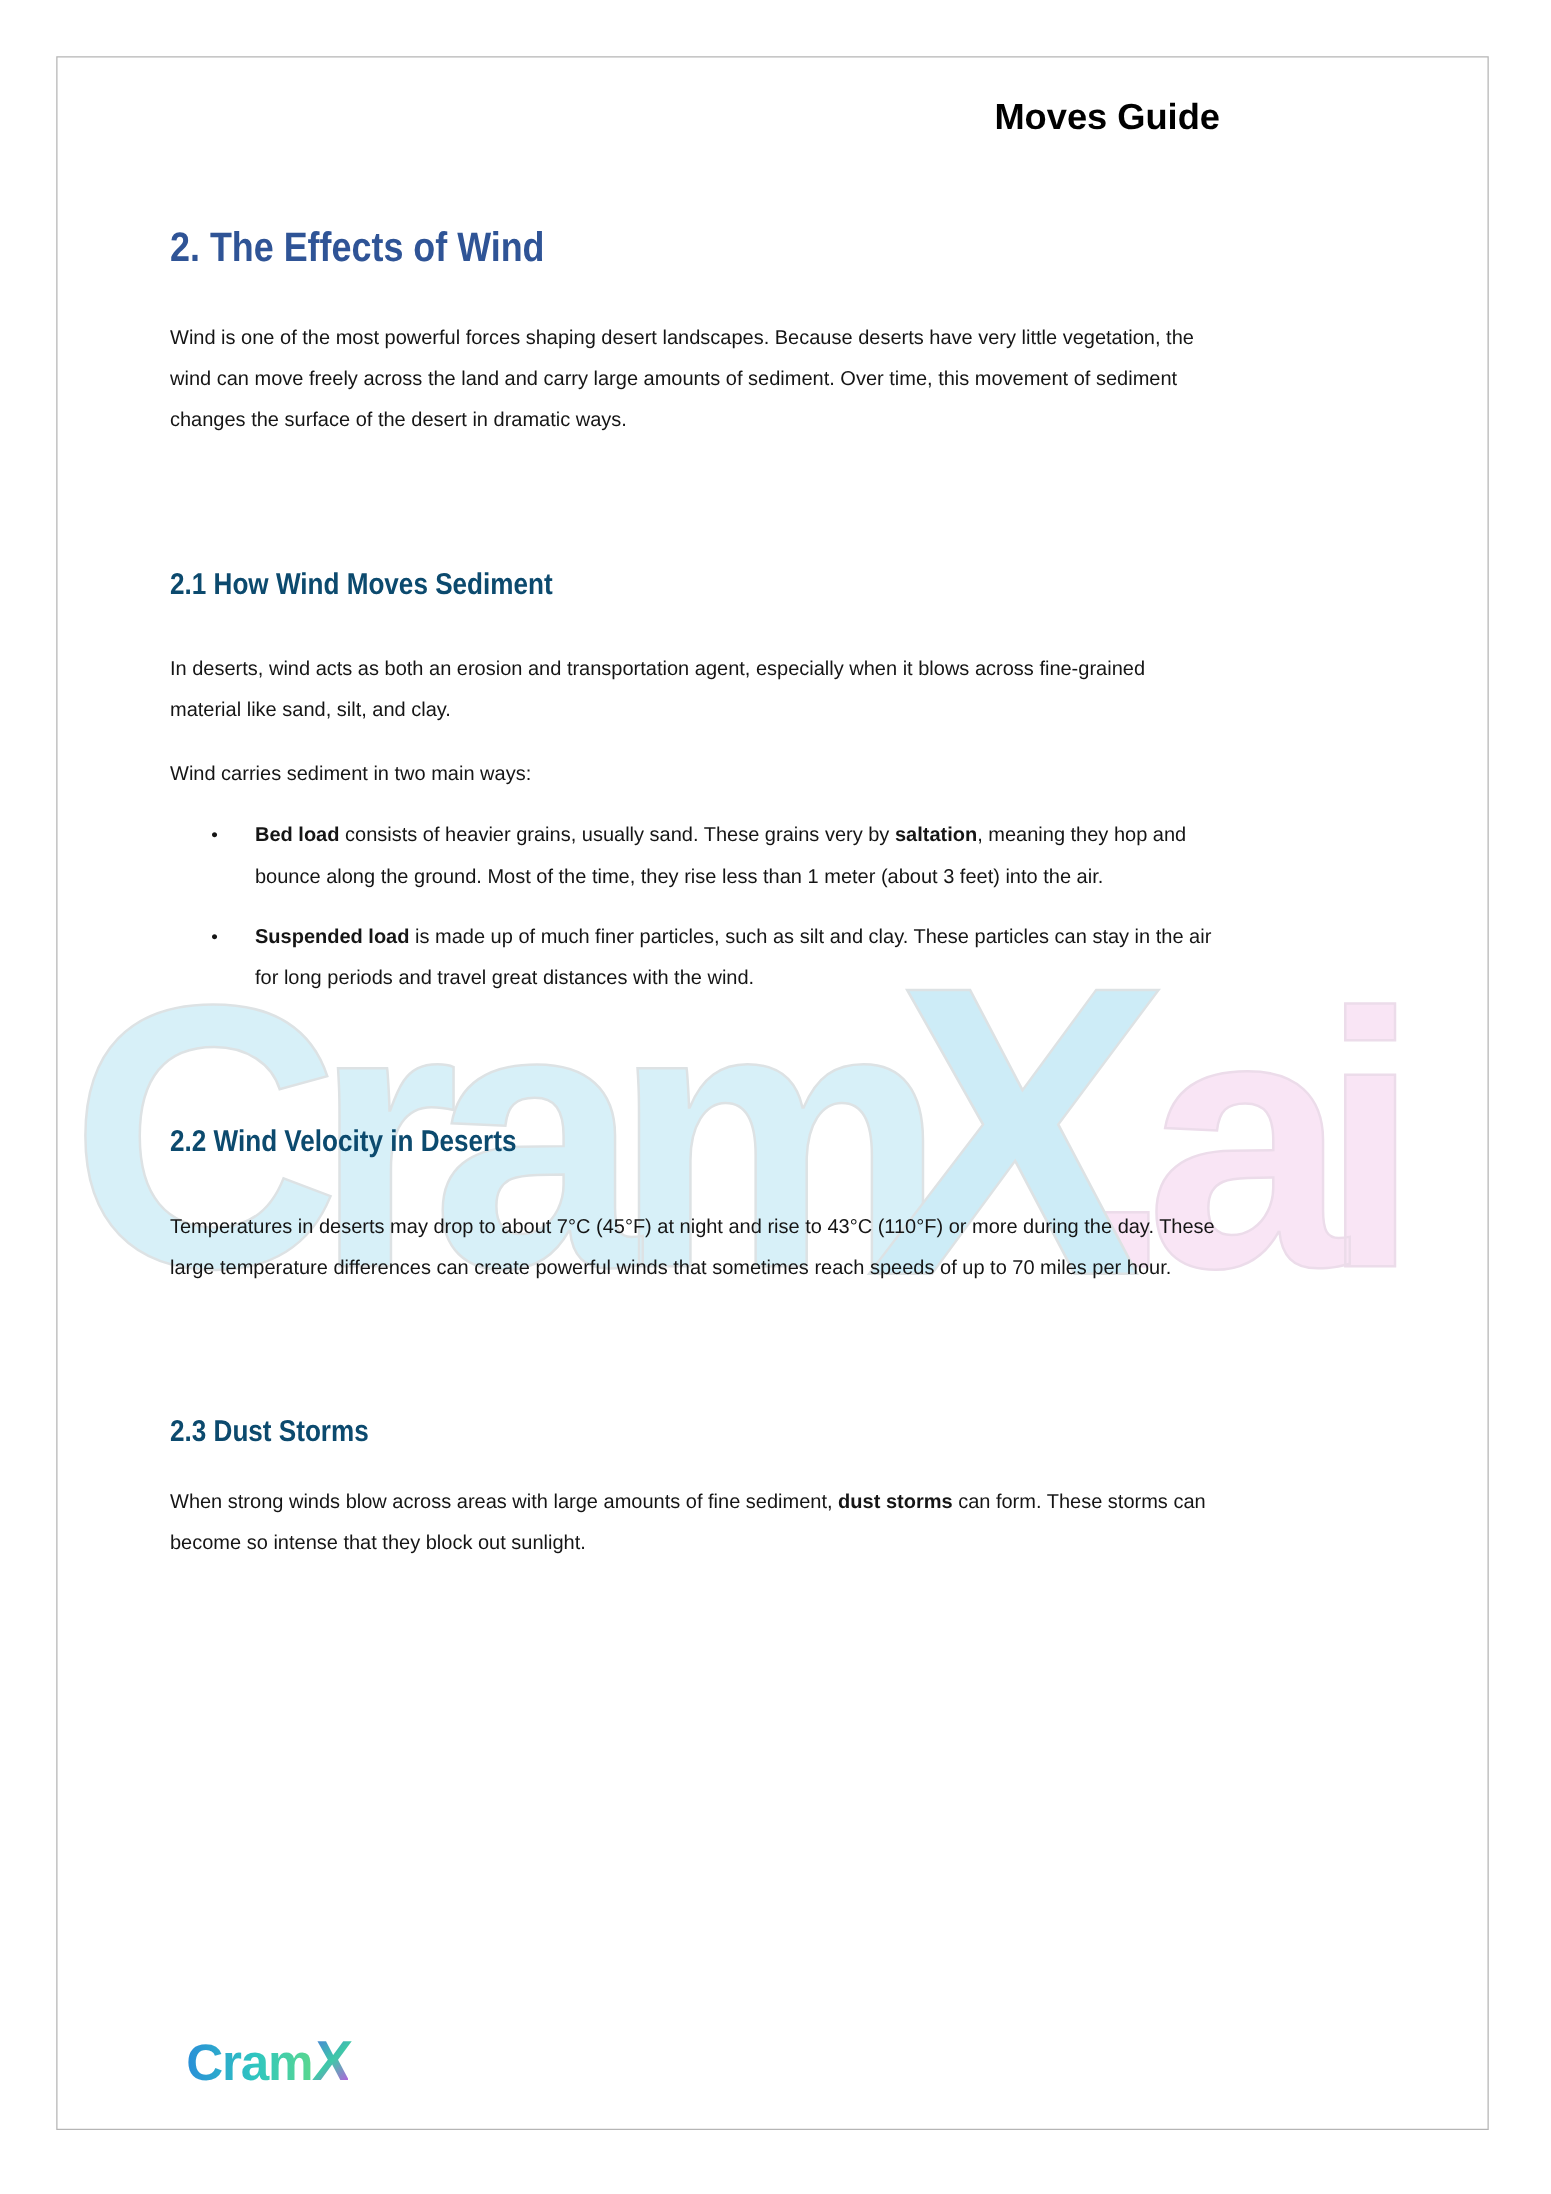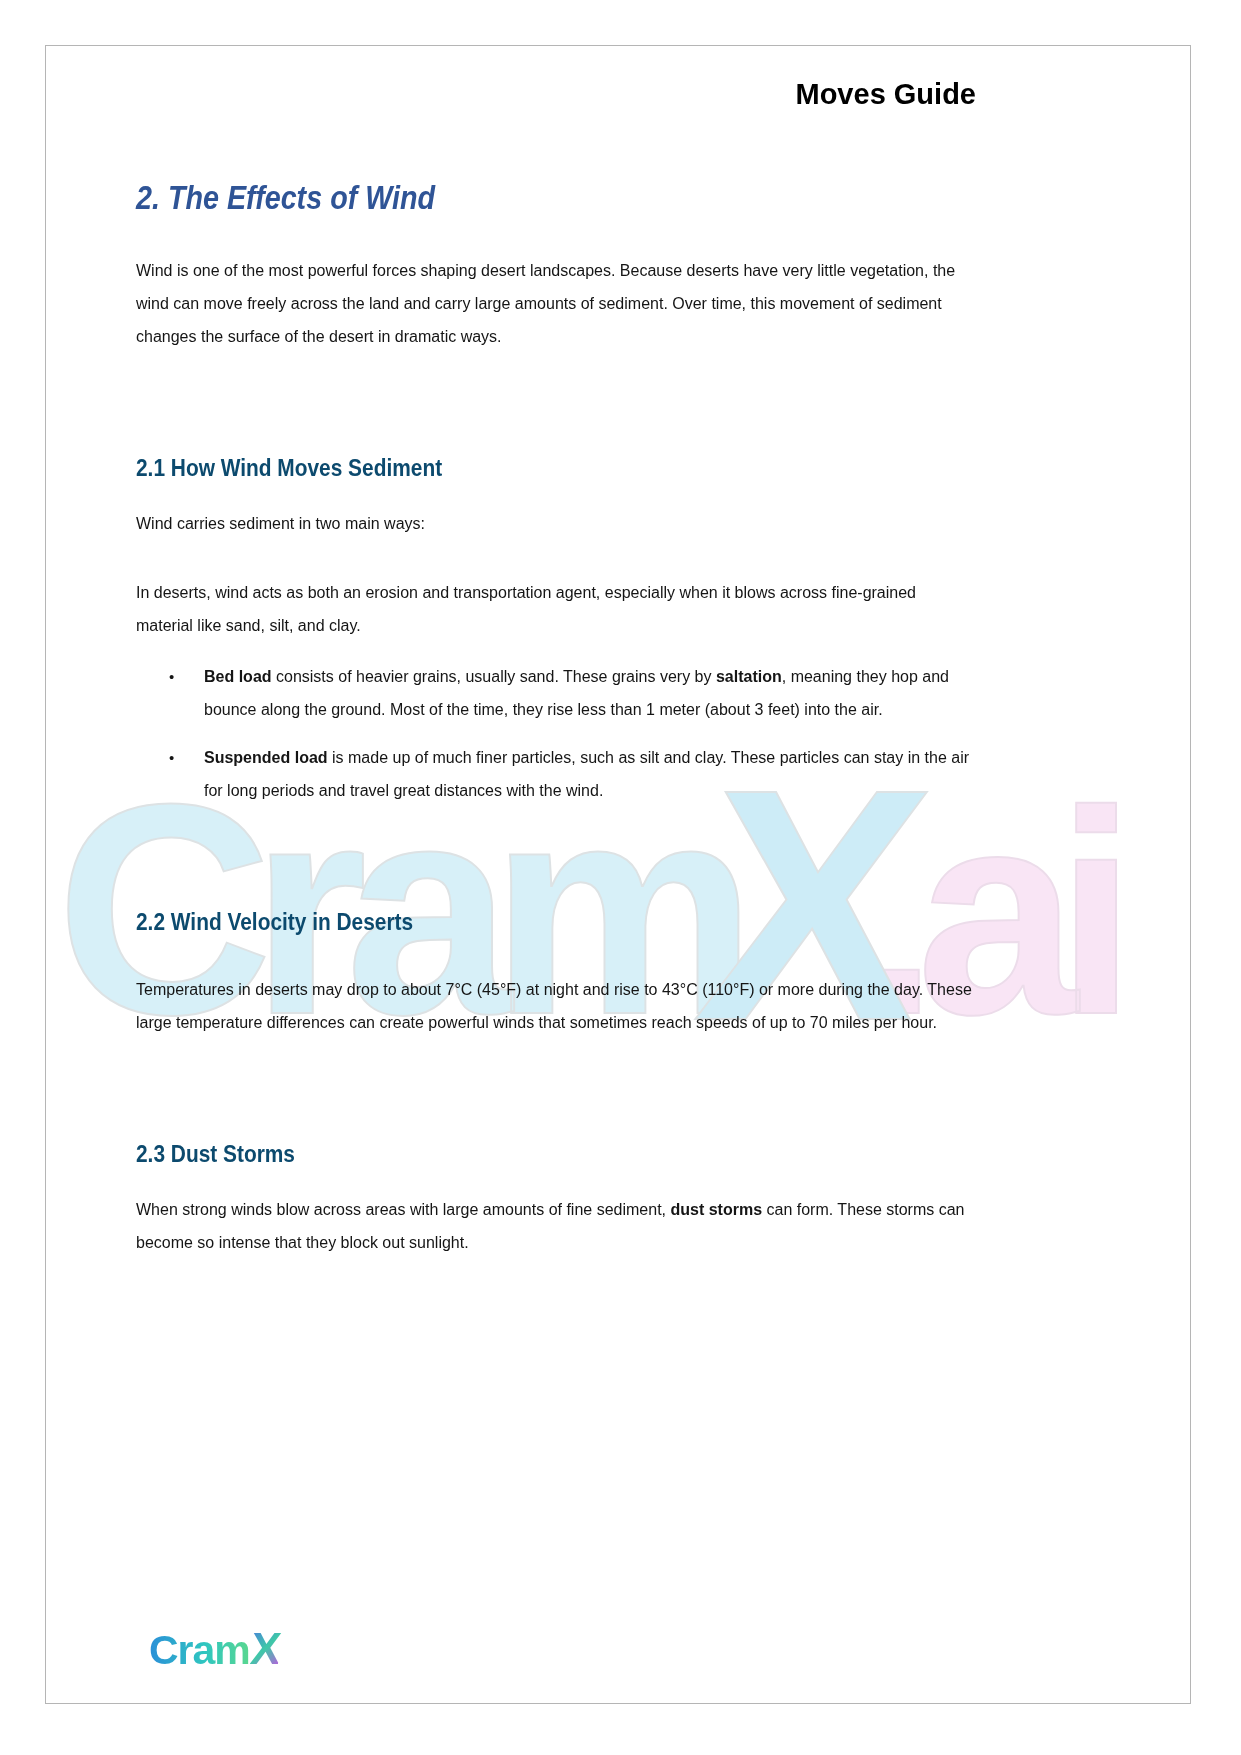--- a/index.html
+++ b/index.html
@@ -24,21 +24,21 @@
   
   .content { position:relative; z-index:1; margin-left:90px; width:840px; }
 
   .doc-title { margin-top:30px; text-align:right; font-size:29px;
                font-weight:bold; color:#000; line-height:36px; }
 
   p.body-text { font-size:16px; line-height:33px; color:#151515; }
   .intro { margin-top:18px; }
 
   h1.sec { margin-top:66px; margin-bottom:24px; color:#2F5496;
-           font-size:33px; line-height:40px; font-weight:bold;font-style:italic; }
+           font-size:33px; line-height:40px; font-weight:bold; }
   h2.sec { margin-top:100px; margin-bottom:24px; color:#0c4a6e;
            font-size:24px; line-height:30px; font-weight:bold; }
   .condensed { display:inline-block; transform:scaleX(0.87);
                transform-origin:left center; white-space:nowrap; }
 
   .para-gap { margin-bottom:18px;margin-top:36px; }
 
   ul.bullets { list-style:none; margin-top:16px; }
   ul.bullets li { position:relative; padding-left:68px; font-size:16px;
                   line-height:33px; margin-bottom:15px; color:#151515; }
@@ -68,22 +68,22 @@
 
   <div class="content">
 
     <div class="doc-title">Moves Guide</div>
 
 
     <h1 class="sec"><span class="condensed">2. The Effects of Wind</span></h1>
     <p class="body-text para-gap">Wind is one of the most powerful forces shaping desert landscapes. Because deserts have very little vegetation, the wind can move freely across the land and carry large amounts of sediment. Over time, this movement of sediment changes the surface of the desert in dramatic ways.</p>
 
     <h2 class="sec"><span class="condensed">2.1 How Wind Moves Sediment</span></h2>
+    <p class="body-text para-gap">In deserts, wind acts as both an erosion and transportation agent, especially when it blows across fine-grained material like sand, silt, and clay.</p>
     <p class="body-text">Wind carries sediment in two main ways:</p>
-    <p class="body-text para-gap">In deserts, wind acts as both an erosion and transportation agent, especially when it blows across fine-grained material like sand, silt, and clay.</p>
 
     <ul class="bullets">
       <li>
         <span class="marker">•</span><b>Bed load</b><span> consists of heavier grains, usually sand. These grains very by </span><b>saltation</b><span>, meaning they hop and bounce along the ground. Most of the time, they rise less than 1 meter (about 3 feet) into the air.</span>
       </li>
       <li>
         <span class="marker">•</span><b>Suspended load</b><span> is made up of much finer particles, such as silt and clay. These particles can stay in the air for long periods and travel great distances with the wind.</span>
       </li>
     </ul>
 

